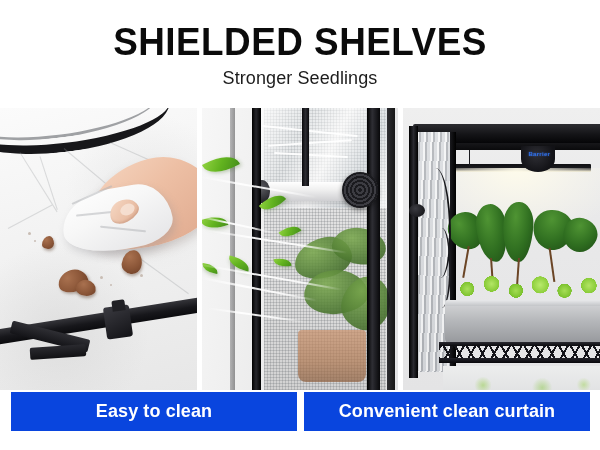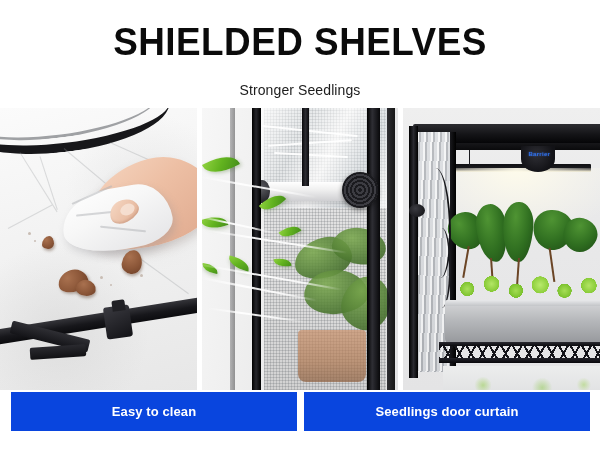--- a/index.html
+++ b/index.html
@@ -24,25 +24,25 @@
     font-family: "Liberation Sans", sans-serif;
     font-size: 38px;
     font-weight: bold;
     letter-spacing: 0.5px;
     color: #0b0b0b;
     line-height: 40px;
     transform: scaleX(0.97);
   }
   .subtitle {
     font-family: "Liberation Sans", sans-serif;
-    font-size: 14px;
+    font-size: 18px;
     font-weight: normal;
     color: #1c1c1c;
     line-height: 24px;
-    margin-top: 16px;
+    margin-top: 4px;
     letter-spacing: 0.1px;
   }
 
   
   .strip {
     position: absolute;
     top: 108px;
     left: 0;
     width: 600px;
     height: 282px;
@@ -543,21 +543,21 @@
     width: 579px;
     height: 39px;
     display: flex;
     gap: 7px;
   }
   .caption {
     flex: 1 1 0;
     background: #0945de;
     color: #ffffff;
     font-family: "Liberation Sans", sans-serif;
-    font-size: 13px;
+    font-size: 18px;
     font-weight: bold;
     display: flex;
     align-items: center;
     justify-content: center;
     letter-spacing: 0.1px;
     white-space: nowrap;
   }
 </style>
 </head>
 <body>
@@ -682,14 +682,14 @@
     <div class="p3-tray"></div>
     <div class="p3-shelf-bar2"></div>
     <div class="p3-shelf"></div>
     <div class="p3-shelf-bar"></div>
     <div class="p3-bottom"></div>
   </div>
 </div>
 
 <div class="captions">
   <div class="caption">Easy to clean</div>
-  <div class="caption">Seedlings door curtain</div>
+  <div class="caption">Convenient clean curtain</div>
 </div>
 
 </body></html>

